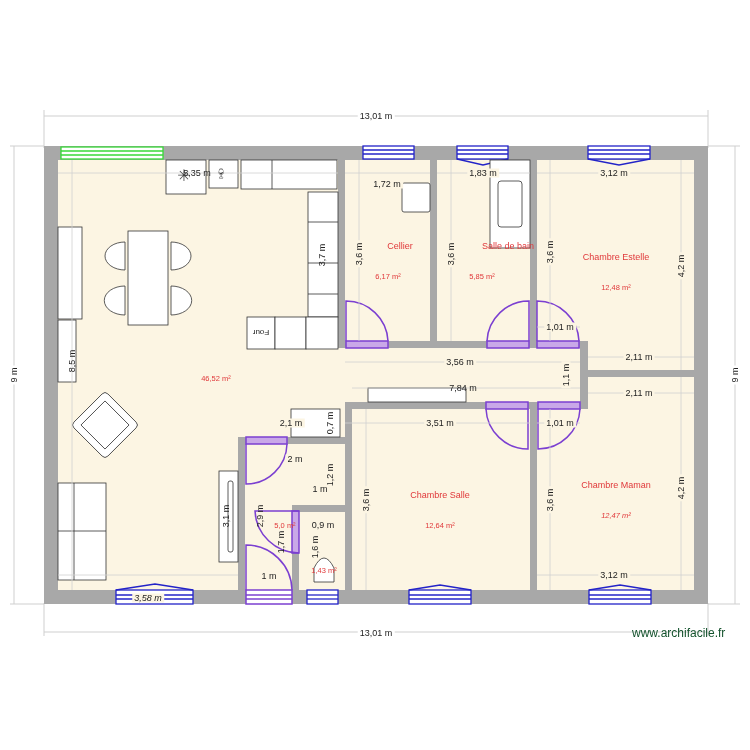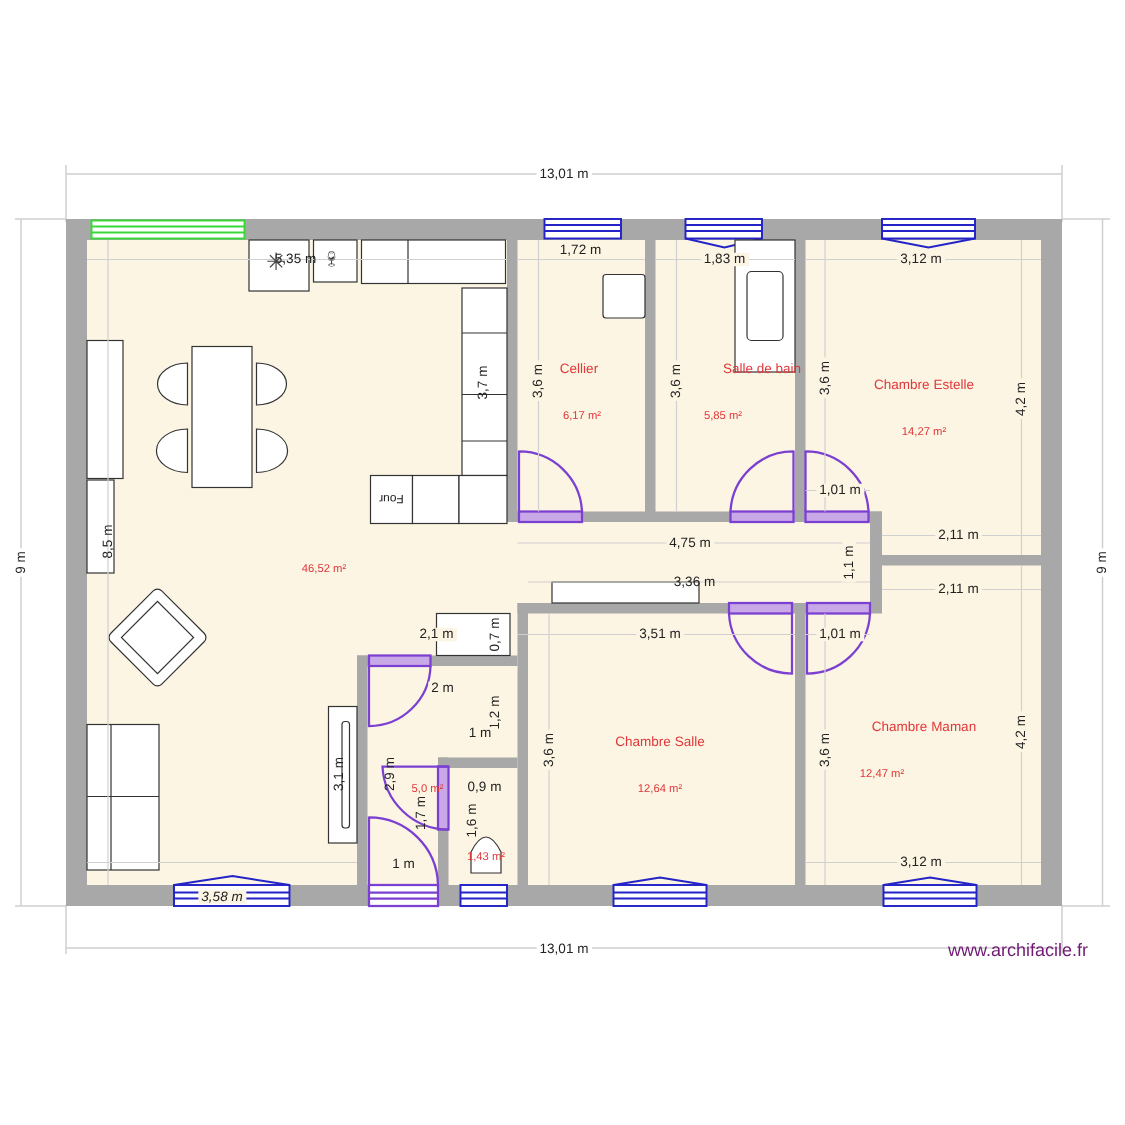--- a/index.html
+++ b/index.html
@@ -1,18 +1,18 @@
 <!DOCTYPE html>
 <html><head>
 <meta charset="utf-8">
 <style>
   html, body { margin:0; padding:0; background:#ffffff; }
   body { width:750px; height:750px; overflow:hidden; position:relative; font-family:"Liberation Sans", sans-serif; }
   #plan { position:absolute; left:0; top:0; width:750px; height:750px; }
-  .watermark { position:absolute; left:632px; top:626px; font-size:12px; color:#701a75; font-family:"Liberation Sans", sans-serif; }
+  .watermark { position:absolute; left:632px; top:626px; font-size:12px; color:#14532d; font-family:"Liberation Sans", sans-serif; }
   .lbl { position:absolute; white-space:nowrap; font-family:"Liberation Sans", sans-serif; font-size:9px; color:#222; background:transparent; transform:translate(-50%,-50%); line-height:1; }
   .lbl.v { transform:translate(-50%,-50%) rotate(-90deg); }
   .lbl.room { color:#e0383a; font-size:9px; text-align:center; }
   .lbl.area { color:#e0383a; font-size:7.5px;margin-top:22px; }
   .lbl.bg { background:#fff; padding:0 2px; }
   .lbl.fl { background:#fcf5e3; padding:0 2px; }
 </style>
 </head>
 <body>
 
@@ -232,51 +232,51 @@
   </g>
 </svg>
 
 <div class="lbl bg" style="left:376px;top:116px;">13,01 m</div>
 <div class="lbl bg" style="left:376px;top:633px;">13,01 m</div>
 <div class="lbl v bg" style="left:14px;top:375px;">9 m</div>
 <div class="lbl v bg" style="left:735px;top:375px;">9 m</div>
 
 <div class="lbl area" style="left:216px;top:357px;">46,52 m²</div>
 
-<div class="lbl room" style="left:386px;top:246px;text-align:right;">Cellier</div>
+<div class="lbl room" style="left:400px;top:246px;text-align:right;">Cellier</div>
 <div class="lbl area" style="left:388px;top:255px;">6,17 m²</div>
 
 <div class="lbl room" style="left:508px;top:246px;">Salle de bain</div>
 <div class="lbl area" style="left:482px;top:255px;">5,85 m²</div>
 
 <div class="lbl room" style="left:616px;top:257px;">Chambre Estelle</div>
-<div class="lbl area" style="left:616px;top:266px;">14,27 m²</div>
+<div class="lbl area" style="left:616px;top:266px;">12,48 m²</div>
 
 <div class="lbl room" style="left:440px;top:495px;">Chambre Salle</div>
 <div class="lbl area" style="left:440px;top:504px;">12,64 m²</div>
 
 <div class="lbl room" style="left:616px;top:485px;">Chambre Maman</div>
-<div class="lbl area" style="left:588px;top:494px;">12,47 m²</div>
+<div class="lbl area" style="left:616px;top:494px;font-style:italic;">12,47 m²</div>
 
 <div class="lbl area" style="left:285px;top:504px;">5,0 m²</div>
 <div class="lbl area" style="left:324px;top:549px;">1,43 m²</div>
 
 <div class="lbl" style="left:197px;top:173px;">5,35 m</div>
 <div class="lbl v" style="left:322px;top:255px;">3,7 m</div>
-<div class="lbl fl" style="left:387px;top:167px;text-align:right;">1,72 m</div>
+<div class="lbl fl" style="left:387px;top:184px;text-align:right;">1,72 m</div>
 <div class="lbl v fl" style="left:359px;top:254px;">3,6 m</div>
 <div class="lbl fl" style="left:483px;top:173px;">1,83 m</div>
 <div class="lbl v fl" style="left:451px;top:254px;">3,6 m</div>
 <div class="lbl fl" style="left:614px;top:173px;">3,12 m</div>
 <div class="lbl v fl" style="left:550px;top:252px;">3,6 m</div>
 <div class="lbl v fl" style="left:681px;top:266px;">4,2 m</div>
 <div class="lbl fl" style="left:560px;top:327px;">1,01 m</div>
 
-<div class="lbl fl" style="left:460px;top:362px;">4,75 m</div>
-<div class="lbl" style="left:463px;top:388px;">3,36 m</div>
+<div class="lbl fl" style="left:460px;top:362px;">3,56 m</div>
+<div class="lbl" style="left:463px;top:388px;">7,84 m</div>
 <div class="lbl v fl" style="left:566px;top:375px;">1,1 m</div>
 <div class="lbl fl" style="left:639px;top:357px;">2,11 m</div>
 <div class="lbl fl" style="left:639px;top:393px;">2,11 m</div>
 
 <div class="lbl fl" style="left:440px;top:423px;">3,51 m</div>
 <div class="lbl v fl" style="left:366px;top:500px;">3,6 m</div>
 <div class="lbl fl" style="left:560px;top:423px;">1,01 m</div>
 <div class="lbl fl" style="left:614px;top:575px;">3,12 m</div>
 <div class="lbl v fl" style="left:550px;top:500px;">3,6 m</div>
 <div class="lbl v fl" style="left:681px;top:488px;">4,2 m</div>

